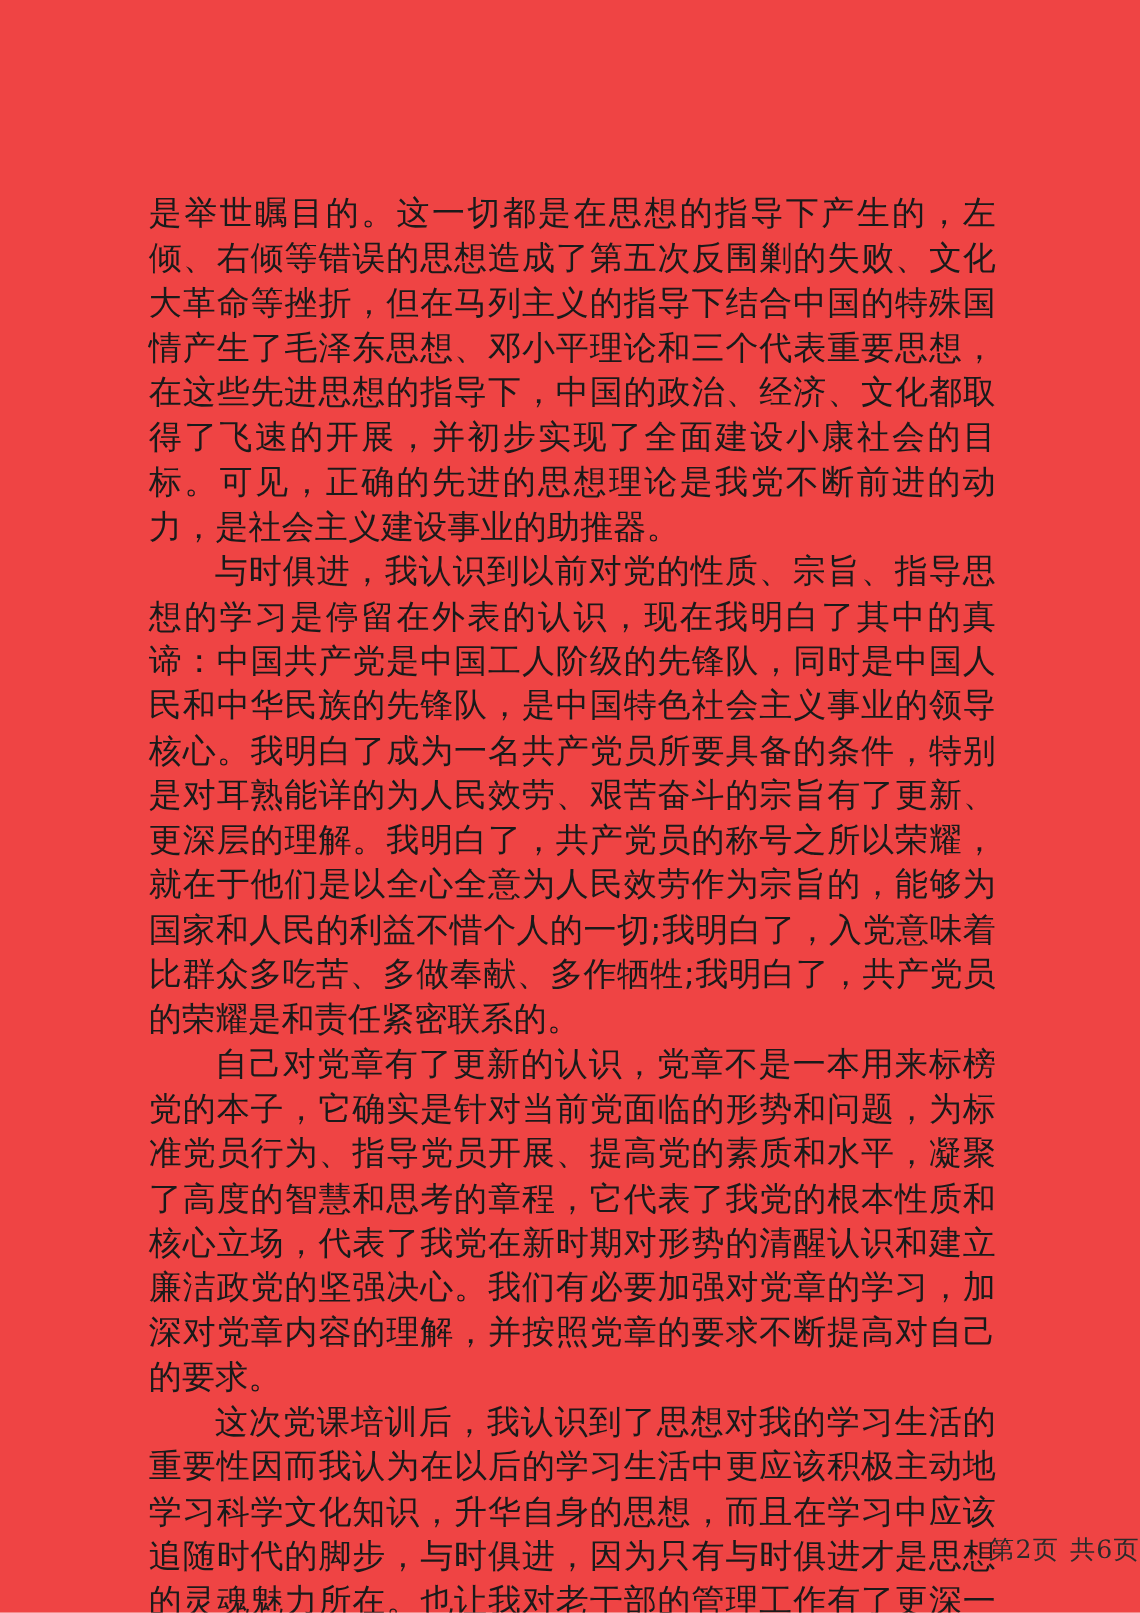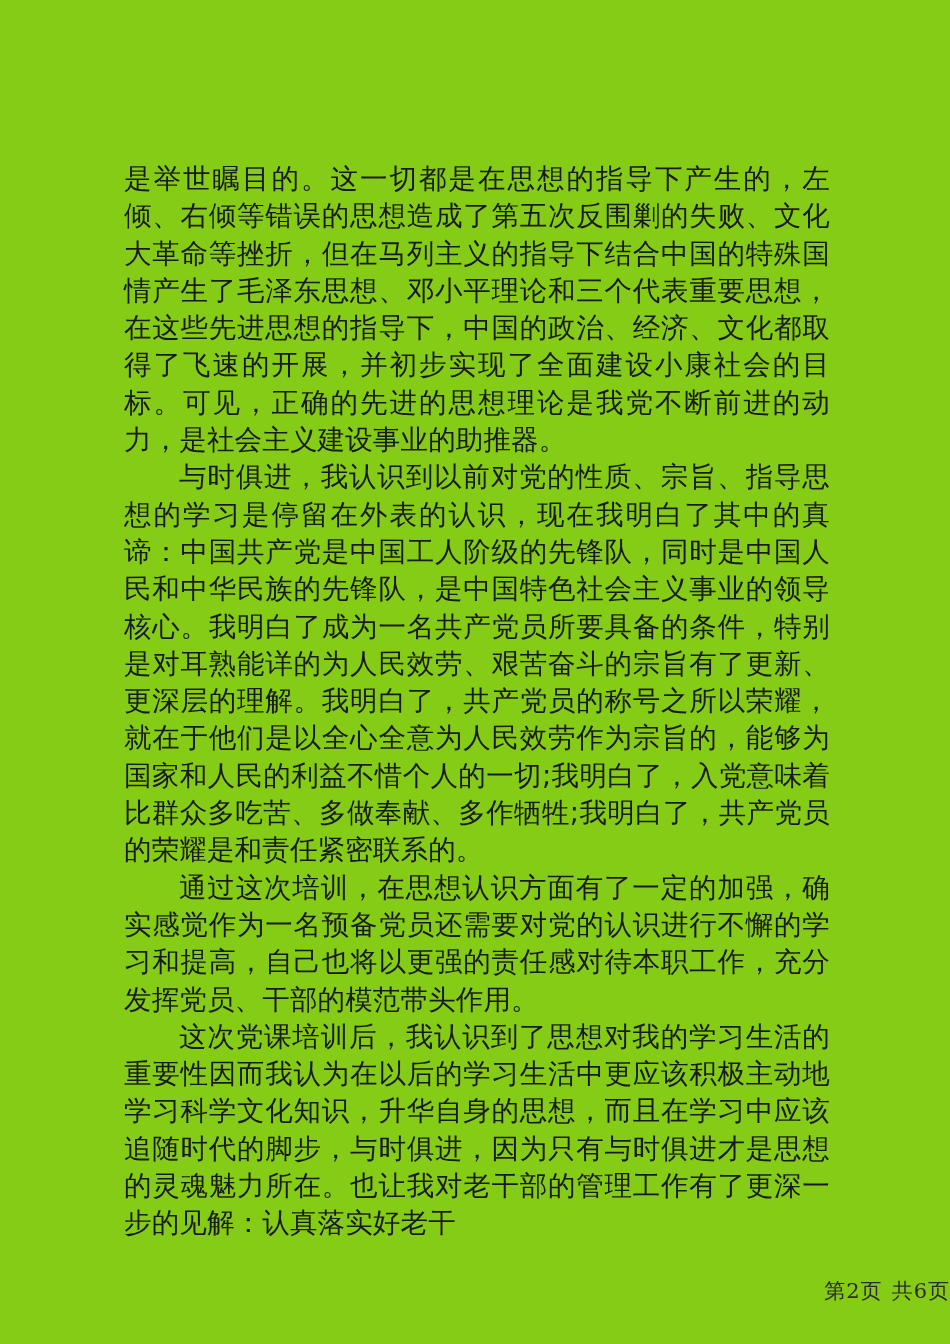--- a/index.html
+++ b/index.html
@@ -4,21 +4,21 @@
 <style>
   html, body {
     margin: 0;
     padding: 0;
     background: #ffffff;
   }
   .page {
     position: relative;
     width: 950px;
     height: 1344px;
-    background: #84cc16;
+    background: #ef4444;
     overflow: hidden;
     box-sizing: border-box;
   }
   .doc-body {
     position: absolute;
     left: 124px;
     top: 160px;
     width: 706px;
   }
   .para {
@@ -54,21 +54,21 @@
   }
 </style>
 </head>
 <body>
 
 <div class="page">
 
   <div class="doc-body">
     <p class="para no-indent">是举世瞩目的。这一切都是在思想的指导下产生的，左倾、右倾等错误的思想造成了第五次反围剿的失败、文化大革命等挫折，但在马列主义的指导下结合中国的特殊国情产生了毛泽东思想、邓小平理论和三个代表重要思想，在这些先进思想的指导下，中国的政治、经济、文化都取得了飞速的开展，并初步实现了全面建设小康社会的目标。可见，正确的先进的思想理论是我党不断前进的动力，是社会主义建设事业的助推器。</p>
     <p class="para">与时俱进，我认识到以前对党的性质、宗旨、指导思想的学习是停留在外表的认识，现在我明白了其中的真谛：中国共产党是中国工人阶级的先锋队，同时是中国人民和中华民族的先锋队，是中国特色社会主义事业的领导核心。我明白了成为一名共产党员所要具备的条件，特别是对耳熟能详的为人民效劳、艰苦奋斗的宗旨有了更新、更深层的理解。我明白了，共产党员的称号之所以荣耀，就在于他们是以全心全意为人民效劳作为宗旨的，能够为国家和人民的利益不惜个人的一切;我明白了，入党意味着比群众多吃苦、多做奉献、多作牺牲;我明白了，共产党员的荣耀是和责任紧密联系的。</p>
-    <p class="para">通过这次培训，在思想认识方面有了一定的加强，确实感觉作为一名预备党员还需要对党的认识进行不懈的学习和提高，自己也将以更强的责任感对待本职工作，充分发挥党员、干部的模范带头作用。</p>
+    <p class="para">自己对党章有了更新的认识，党章不是一本用来标榜党的本子，它确实是针对当前党面临的形势和问题，为标准党员行为、指导党员开展、提高党的素质和水平，凝聚了高度的智慧和思考的章程，它代表了我党的根本性质和核心立场，代表了我党在新时期对形势的清醒认识和建立廉洁政党的坚强决心。我们有必要加强对党章的学习，加深对党章内容的理解，并按照党章的要求不断提高对自己的要求。</p>
     <p class="para">这次党课培训后，我认识到了思想对我的学习生活的重要性因而我认为在以后的学习生活中更应该积极主动地学习科学文化知识，升华自身的思想，而且在学习中应该追随时代的脚步，与时俱进，因为只有与时俱进才是思想的灵魂魅力所在。也让我对老干部的管理工作有了更深一步的见解：认真落实好老干</p>
   </div>
 
   <div class="footer">
     <span>第2页</span><span class="gap"></span><span>共6页</span>
   </div>
 
 </div>
 
 </body></html>

